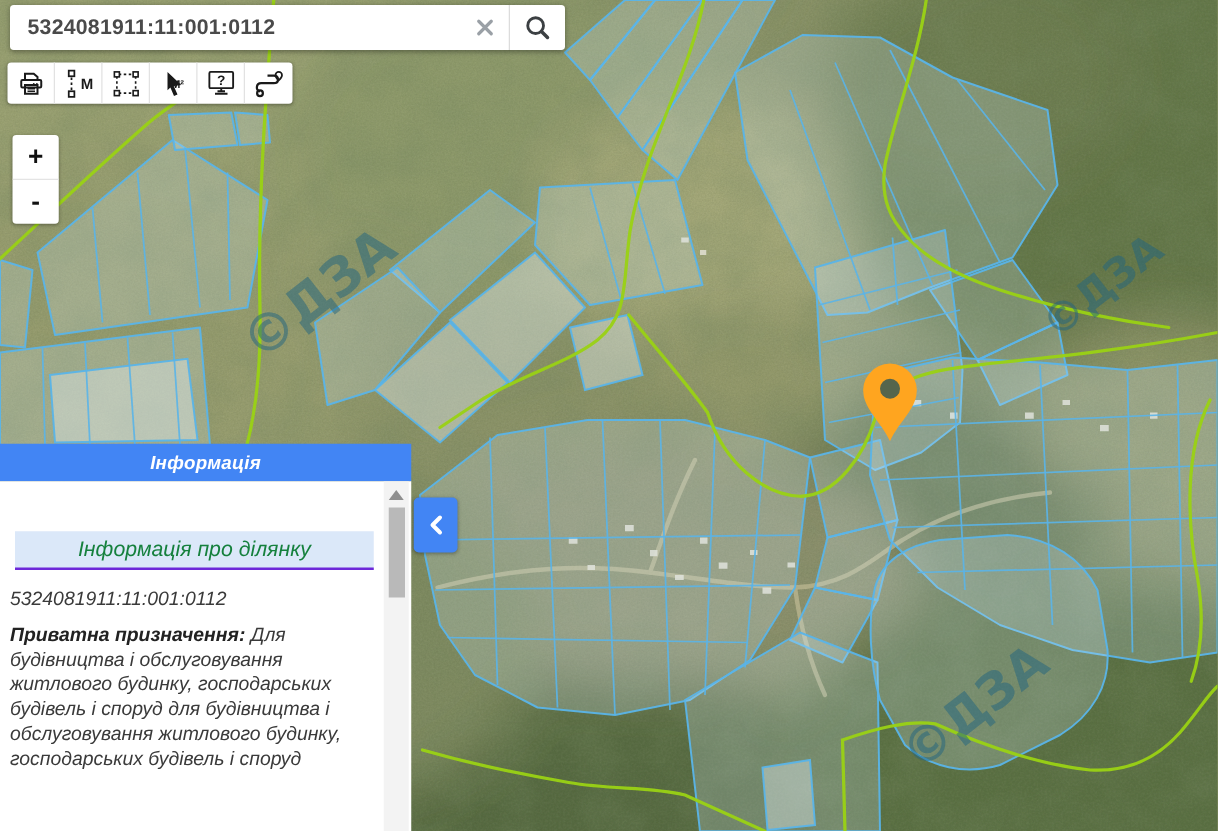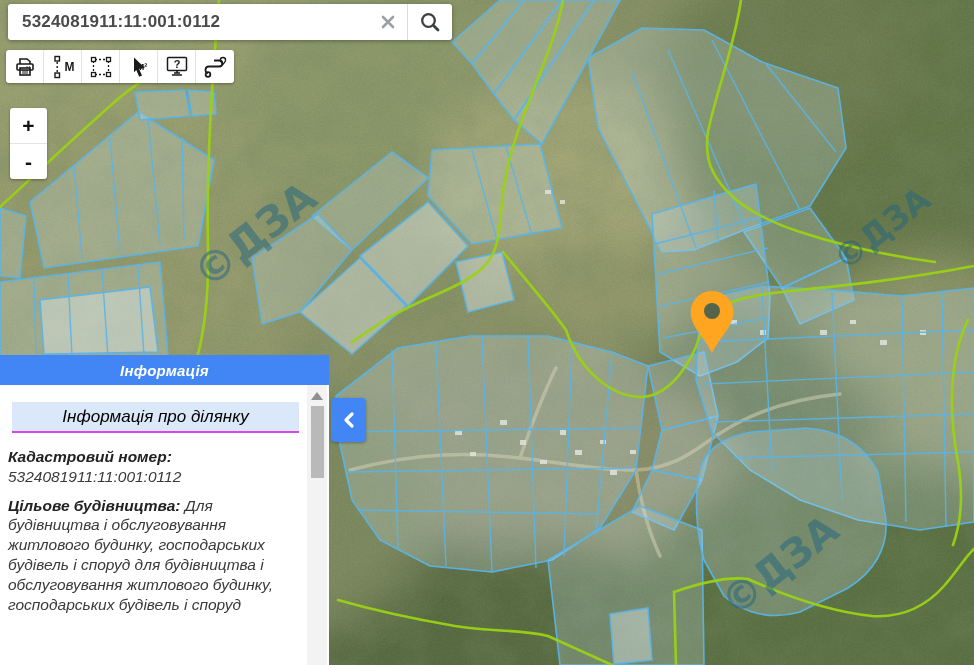--- a/index.html
+++ b/index.html
@@ -41,22 +41,22 @@
   .zoom-div{height:1px;background:#e4e4e4;}
   
   .panel{position:absolute;left:0;top:355px;width:329px;height:310px;font-style:italic;}
   .panel-header{
     height:30px;background:#4285f4;color:#fff;font-size:15px;font-weight:bold;
     display:flex;align-items:center;justify-content:center;letter-spacing:.2px;
   }
   .panel-body{position:absolute;top:30px;left:0;right:0;bottom:0;background:#fff;overflow:hidden;}
   .panel-content{position:absolute;left:8px;right:30px;top:0;}
   .section-title{
-    margin:17px 0 14px 4px;height:29px;background:#dbe8f9;border-bottom:2px solid #d946ef;
-    display:flex;align-items:center;justify-content:center;font-size:17px;color:#000000;
+    margin:40px 0 14px 4px;height:29px;background:#dbe8f9;border-bottom:2px solid #6d28d9;
+    display:flex;align-items:center;justify-content:center;font-size:17px;color:#15803d;
   }
   .field{margin:9px 0 0 0;font-size:15.5px;line-height:1.28;color:#3a3a3a;}
   .field b{color:#222;}
   .block-val{display:block;}
   
   .scroll-track{position:absolute;top:0;bottom:0;right:2px;width:20px;background:#f3f3f3;}
   .scroll-up{width:0;height:0;border-left:6px solid transparent;border-right:6px solid transparent;
     border-bottom:8px solid #8f8f8f;margin:7px auto 0 auto;cursor:pointer;}
   .scroll-thumb{width:13px;height:72px;background:#b9b9b9;margin:6px auto 0 auto;cursor:pointer;}
   
@@ -314,25 +314,24 @@
   <div class="zoom-div"></div>
   <button class="zoom-btn">-</button>
 </div>
 
 <div class="panel">
   <div class="panel-header">Інформація</div>
   <div class="panel-body">
     <div class="panel-content">
       <div class="section-title">Інформація про ділянку</div>
       <p class="field">
-        <b>Кадастровий номер:</b>
         <span class="block-val">5324081911:11:001:0112</span>
       </p>
       <p class="field">
-        <b>Цільове будівництва:</b>
+        <b>Приватна призначення:</b>
         <span>Для будівництва і обслуговування житлового будинку, господарських будівель і споруд для будівництва і обслуговування житлового будинку, господарських будівель і споруд</span>
       </p>
 
     </div>
     <div class="scroll-track">
       <div class="scroll-up"></div>
       <div class="scroll-thumb"></div>
     </div>
   </div>
 </div>

